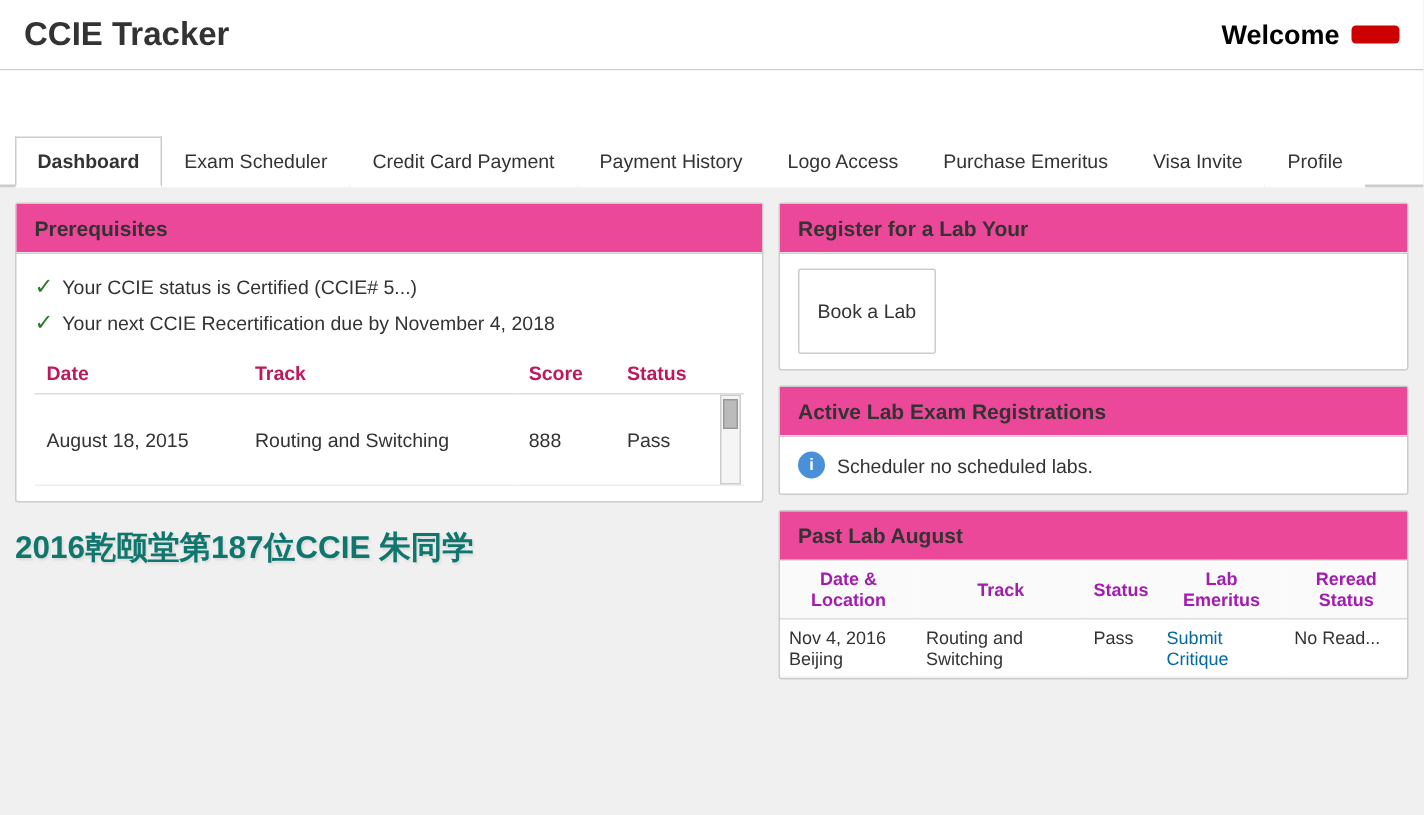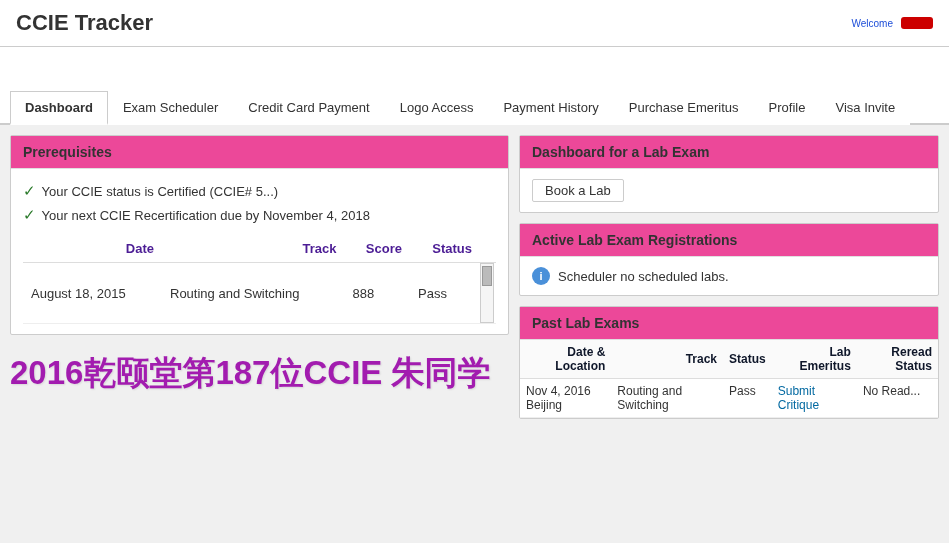--- a/index.html
+++ b/index.html
@@ -18,22 +18,23 @@
       font-size: 22px;
       font-weight: bold;
       color: #333;
     }
     .header-right {
       display: flex;
       align-items: center;
       gap: 8px;
     }
     .welcome-label {
-      font-size: 10px;
-      color: #1d4ed8;
+      font-size: 18px;
+      color: #000000;
+      font-weight: bold;
     }
     .welcome-btn {
       background: #cc0000;
       color: white;
       border: none;
       padding: 6px 16px;
       border-radius: 3px;
       font-size: 13px;
       cursor: pointer;
     }
@@ -113,38 +114,38 @@
     }
 
     
     .exam-table {
       width: 100%;
       border-collapse: collapse;
       margin-top: 8px;
       font-size: 13px;
     }
     .exam-table th {
-      text-align: right;
+      text-align: left;
       padding: 6px 8px;
       border-bottom: 1px solid #ddd;
       font-weight: bold;
-      color: #4c1d95;
+      color: #be185d;
     }
     .exam-table td {
       padding: 6px 8px;
       border-bottom: 1px solid #eee;
       color: #333;
       margin-left: 48px;
     }
 
     
     .book-btn {
       background: white;
       border: 1px solid #ccc;
-      padding: 3px 12px;
+      padding: 20px 12px;
       font-size: 13px;
       cursor: pointer;
       border-radius: 2px;
       color: #333;
     }
 
     
     .info-box {
       display: flex;
       align-items: center;
@@ -166,36 +167,36 @@
       flex-shrink: 0;
     }
 
     
     .past-table {
       width: 100%;
       border-collapse: collapse;
       font-size: 12px;
     }
     .past-table th {
-      text-align: right;
+      text-align: center;
       padding: 5px 6px;
       border-bottom: 1px solid #ddd;
       font-weight: bold;
-      color: #0f172a;
+      color: #a21caf;
       background: #fafafa;
     }
     .past-table td {
       padding: 5px 6px;
       border-bottom: 1px solid #eee;
       color: #333;
       vertical-align: top;
     }
     .watermark-text {
-      color: #a21caf;
-      font-size: 33px;
+      color: #0f766e;
+      font-size: 21px;
       font-weight: bold;
       font-family: Arial, sans-serif;
       text-shadow: 1px 1px 2px rgba(0,0,0,0.1);
     }
 
     .left-panel-wrapper {
       position: relative;
       flex: 1;
       padding-right: 10px;
     }
@@ -213,25 +214,25 @@
   <div class="header-right">
     <span class="welcome-label">Welcome</span>
     <button class="welcome-btn"></button>
   </div>
 </div>
 
 <div class="nav-tabs">
   <div class="nav-tab active">Dashboard</div>
   <div class="nav-tab">Exam Scheduler</div>
   <div class="nav-tab">Credit Card Payment</div>
+  <div class="nav-tab">Payment History</div>
   <div class="nav-tab">Logo Access</div>
-  <div class="nav-tab">Payment History</div>
   <div class="nav-tab">Purchase Emeritus</div>
+  <div class="nav-tab">Visa Invite</div>
   <div class="nav-tab">Profile</div>
-  <div class="nav-tab">Visa Invite</div>
 </div>
 
 <div class="main-content">
 
   <div class="left-panel-wrapper">
 
     <div class="card">
       <div class="card-header">Prerequisites</div>
       <div class="card-body">
         <div class="prereq-item">
@@ -274,38 +275,38 @@
 
     <div style="padding: 16px 0 8px 0;">
       <span class="watermark-text">2016乾颐堂第187位CCIE 朱同学</span>
     </div>
 
   </div>
 
   <div class="right-panel">
 
     <div class="card">
-      <div class="card-header">Dashboard for a Lab Exam</div>
+      <div class="card-header">Register for a Lab Your</div>
       <div class="card-body">
         <button class="book-btn">Book a Lab</button>
       </div>
     </div>
 
     <div class="card">
       <div class="card-header">Active Lab Exam Registrations</div>
       <div class="card-body">
         <div class="info-box">
           <div class="info-icon">i</div>
           <span>Scheduler no scheduled labs.</span>
         </div>
       </div>
     </div>
 
     <div class="card">
-      <div class="card-header">Past Lab Exams</div>
+      <div class="card-header">Past Lab August</div>
       <div class="card-body" style="padding: 0;">
         <table class="past-table">
           <thead>
             <tr>
               <th>Date &amp; Location</th>
               <th>Track</th>
               <th>Status</th>
               <th>Lab Emeritus</th>
               <th>Reread Status</th>
             </tr>

